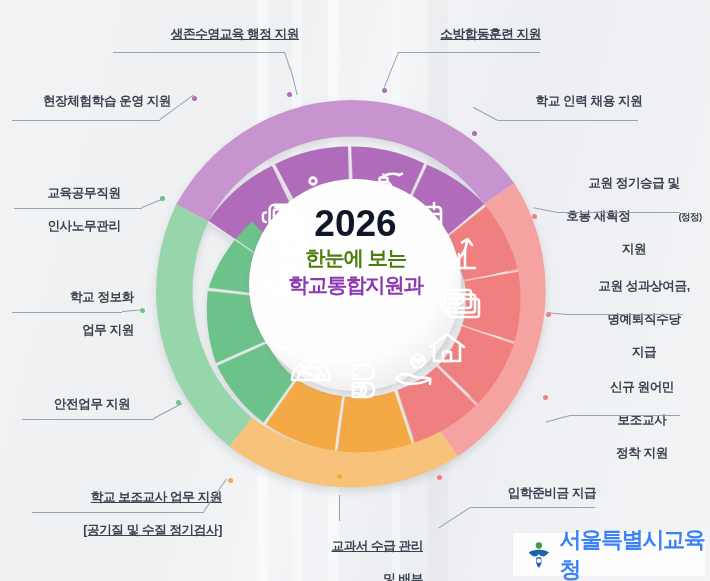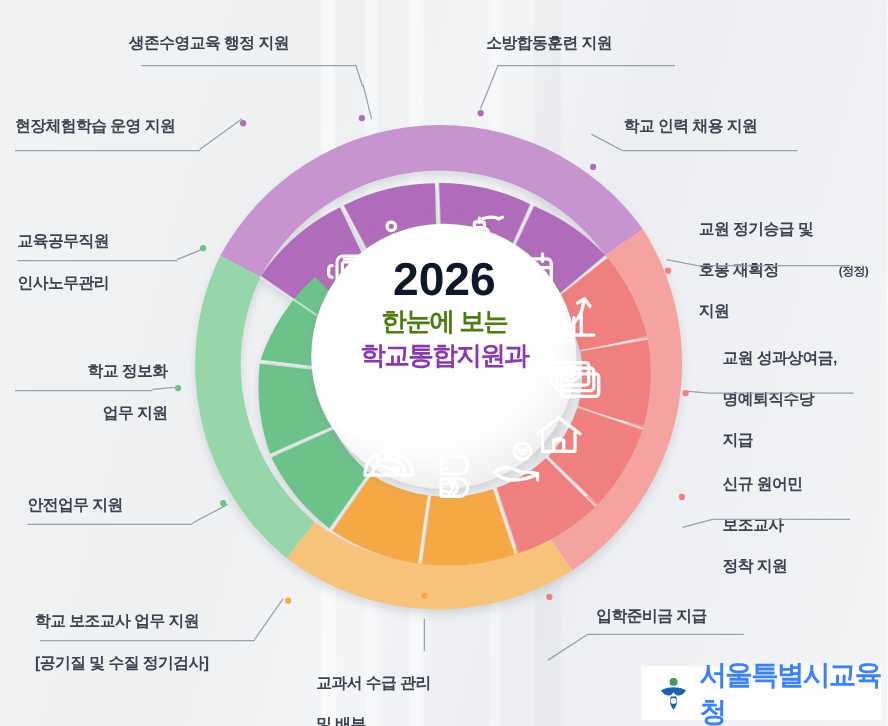--- a/index.html
+++ b/index.html
@@ -15,22 +15,22 @@
       linear-gradient(90deg,rgba(255,255,255,0) 0 46%,rgba(255,255,255,.50) 46.3% 47.5%,rgba(255,255,255,0) 48% 100%),
       linear-gradient(90deg,rgba(255,255,255,0) 0 55%,rgba(255,255,255,.35) 55.3% 56.2%,rgba(255,255,255,0) 56.6% 100%),
       linear-gradient(90deg,rgba(0,0,0,0) 0 60%,rgba(0,0,0,.022) 60.4% 63%,rgba(0,0,0,0) 63.4% 100%);
   }
   .wheel-wrap{position:absolute;left:110px;top:85px;width:490px;height:400px;}
   svg.wheel{display:block;overflow:visible;}
 
   .lbl{position:absolute;color:#3b4250;font-weight:bold;font-size:12.6px;line-height:1.32;
        letter-spacing:-.4px;white-space:pre-line;}
   .lbl.r{text-align:right;}
-  .lbl.l{text-align:left;}
-  .lbl.c{text-align:left;}
+  .lbl.l{text-align:center;}
+  .lbl.c{text-align:right;text-decoration:underline;}
   .sub{font-size:9.5px;letter-spacing:-.5px;margin-left:48px;}
 
   .leader{position:absolute;background:#9aa1ac;}
   .leader.h{height:1.2px;}
   .dot{position:absolute;width:5px;height:5px;border-radius:50%;}
 
   .center-txt{position:absolute;left:243px;top:205px;width:225px;text-align:center;}
   .c-year{font-size:37px;font-weight:bold;color:#0f172a;letter-spacing:0px;line-height:1.02;}
   .c-l2{font-size:20.5px;font-weight:bold;color:#4d7c0f;letter-spacing:-1.2px;line-height:1.45;}
   .c-l3{font-size:20.5px;font-weight:bold;color:#8b39ae;letter-spacing:-1.3px;line-height:1.22;}

